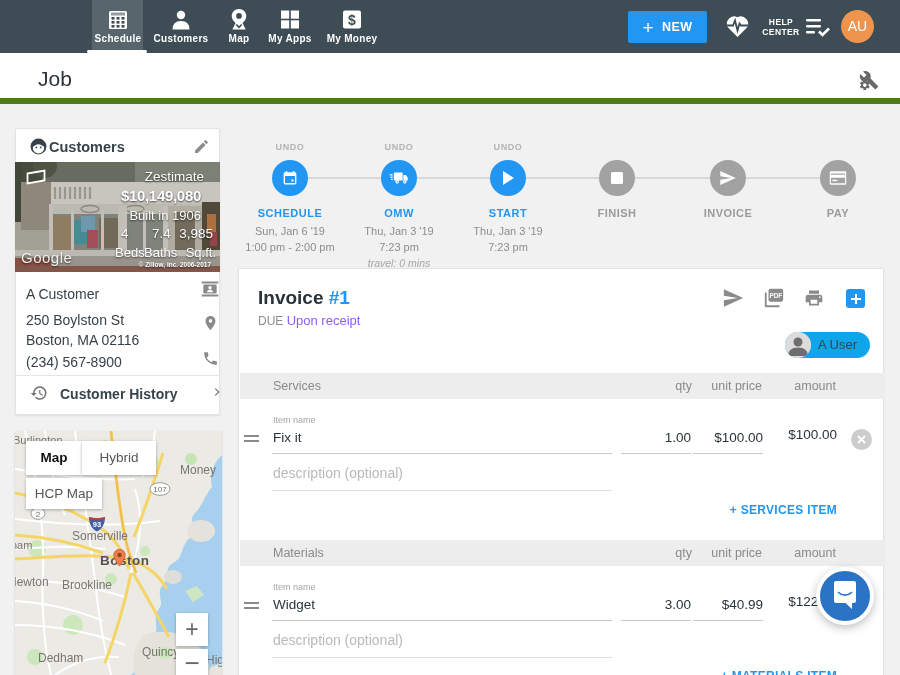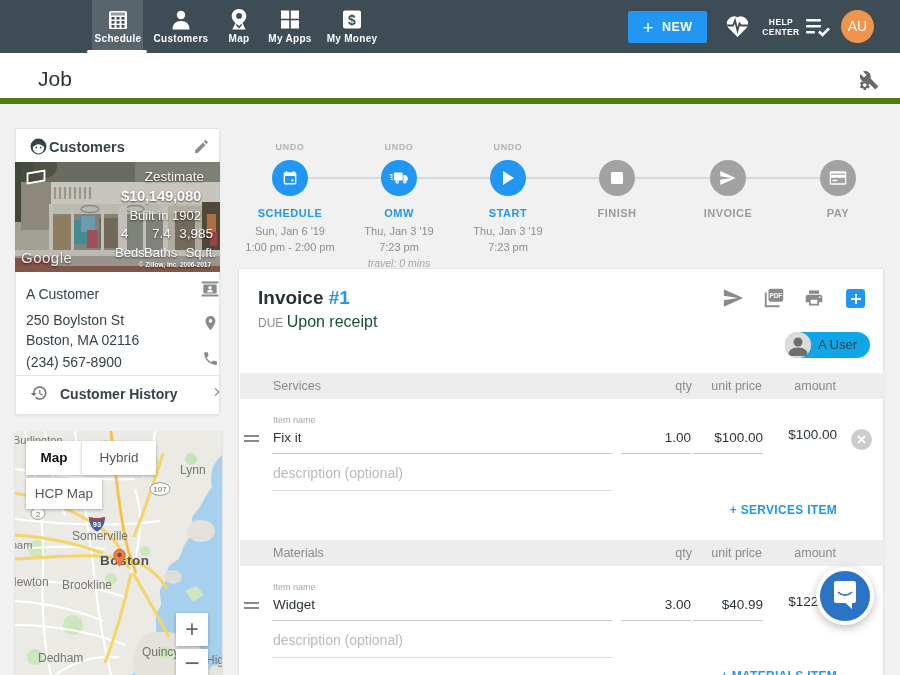--- a/index.html
+++ b/index.html
@@ -45,21 +45,21 @@
 .undo { position:absolute; top:32px; width:80px; text-align:center; font-size:9px; color:#b3b3b3; letter-spacing:0.6px; font-weight:bold; }
 .tname { position:absolute; top:97px; width:120px; text-align:center; font-size:11px; font-weight:bold; letter-spacing:0.5px; }
 .tname.blue { color:#2196f3; } .tname.gray { color:#9b9b9b; }
 .tdate { position:absolute; width:130px; text-align:center; font-size:11px; color:#8d8d8d; line-height:16px; }
 
 
 #invoice { left:238px; top:268px; width:646px; height:420px; }
 #invtitle { position:absolute; left:19px; top:18px; font-size:19px; font-weight:bold; color:#29333a; }
 #invtitle span { color:#2196f3; }
 #invdue { position:absolute; left:19px; top:44px; font-size:12px; color:#8d8d8d; }
-#invdue span { color:#14532d; font-size:16px; }
+#invdue span { color:#8b5cf6; font-size:13px; }
 #userchip { position:absolute; right:13px; top:63px; height:26px; background:#0ea5e9; border-radius:13px; padding-left:33px; padding-right:13px; font-size:13px; color:#37424a; line-height:26px; }
 #userchip .av { position:absolute; left:0; top:0; width:26px; height:26px; border-radius:50%; background:#d9d9d9; overflow:hidden; }
 .secthead { position:absolute; left:1px; width:644px; height:26px; background:#ededed; color:#8a8a8a; font-size:12.5px; }
 .secthead .n { position:absolute; left:33px; top:6px; }
 .secthead .qty { position:absolute; right:192px; top:6px; }
 .secthead .up { position:absolute; right:122px; top:6px; }
 .secthead .am { position:absolute; right:48px; top:6px; }
 .itemlabel { position:absolute; font-size:9px; color:#a5a5a5; }
 .iname { position:absolute; font-size:13.5px; color:#29333a; }
 .iline { position:absolute; height:1px; background:#c9c9c9; }
@@ -224,21 +224,21 @@
         <rect x="0" y="94" width="205" height="16" fill="#a8a39a"></rect>
         <rect x="0" y="96" width="36" height="14" fill="#95564a"></rect>
         <rect x="0" y="104" width="205" height="6" fill="#8f5e51"></rect>
         <rect x="0" y="0" width="205" height="110" fill="rgba(20,18,12,0.10)"></rect>
       </svg>
       <svg class="abs" style="left:10px;top:7px" width="22" height="16" viewBox="0 0 22 16">
           <path d="M2.5 4.5 L19.5 1.5 L19.5 11.5 L2.5 14.5 Z" stroke="#fff" stroke-width="1.8" fill="none"></path>
         </svg>
       <div class="ov" style="right:16px;top:7px;font-size:13.5px;">Zestimate</div>
       <div class="ov" style="right:19px;top:25px;font-size:15px;font-weight:bold;letter-spacing:-0.3px;">$10,149,080</div>
-      <div class="ov" style="right:19px;top:46px;font-size:13px;">Built in 1902</div>
+      <div class="ov" style="right:19px;top:46px;font-size:13px;">Built in 1906</div>
       <div class="ov" style="left:106px;top:64px;font-size:13.5px;">4</div>
       <div class="ov" style="left:137px;top:64px;font-size:13.5px;">7.4</div>
       <div class="ov" style="right:7px;top:64px;font-size:13.5px;">3,985</div>
       <div class="ov" style="left:100px;top:83px;font-size:13px;">Beds</div>
       <div class="ov" style="left:129px;top:83px;font-size:13px;">Baths</div>
       <div class="ov" style="right:4px;top:83px;font-size:13px;">Sq.ft.</div>
       <div class="ov" style="left:6px;top:87px;font-size:15px;color:#f0f0f0;letter-spacing:0.5px;">Google</div>
       <div class="ov" style="right:9px;top:99px;font-size:6.5px;font-weight:bold;">© Zillow, Inc. 2006-2017</div>
     </div>
 
@@ -315,21 +315,21 @@
         <path d="M118 142 C130 162 142 184 154 206"></path>
         <path d="M148 22 C140 48 130 78 119 106"></path>
         <path d="M0 104 C30 106 60 112 88 122"></path>
       </g>
       <g stroke="#f2bf50" stroke-width="2.2" fill="none">
           <path d="M96 0 C100 40 105 80 110 106 M110 106 C114 126 118 132 121 142"></path>
         </g>
     </svg>
     
     <div class="mlabel" style="left:-2px;top:3px;">Burlington</div>
-    <div class="mlabel" style="left:165px;top:32px;font-size:12px;">Lynn</div>
+    <div class="mlabel" style="left:165px;top:32px;font-size:12px;">Money</div>
     <div class="mlabel" style="left:-4px;top:108px;">ham</div>
     <div class="mlabel" style="left:57px;top:98px;font-size:12px;">Somerville</div>
     <div class="mlabel" style="left:-7px;top:144px;font-size:12px;">Newton</div>
     <div class="mlabel" style="left:47px;top:147px;font-size:12px;">Brookline</div>
     <div class="mlabel" style="left:85px;top:122px;font-size:13.5px;font-weight:bold;color:#55534e;letter-spacing:0.5px;">Boston</div>
     <div class="mlabel" style="left:23px;top:220px;font-size:12px;">Dedham</div>
     <div class="mlabel" style="left:127px;top:214px;font-size:12px;">Quincy</div>
     <div class="mlabel" style="left:191px;top:222px;font-size:12px;">Hig</div>
     
     <svg class="abs" style="left:134px;top:51px" width="22" height="14" viewBox="0 0 22 14">

